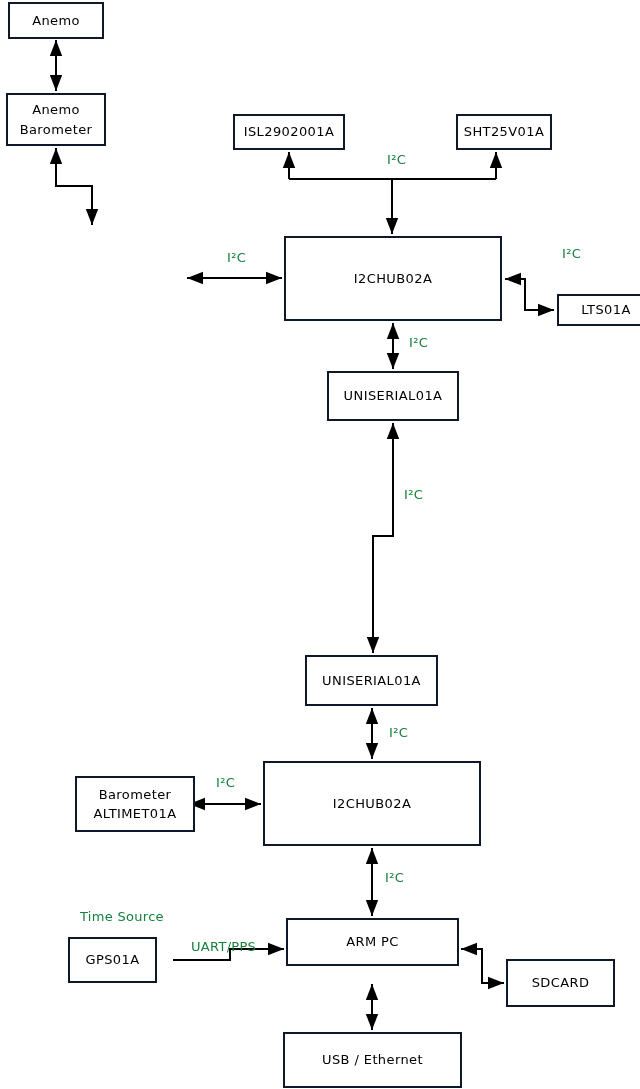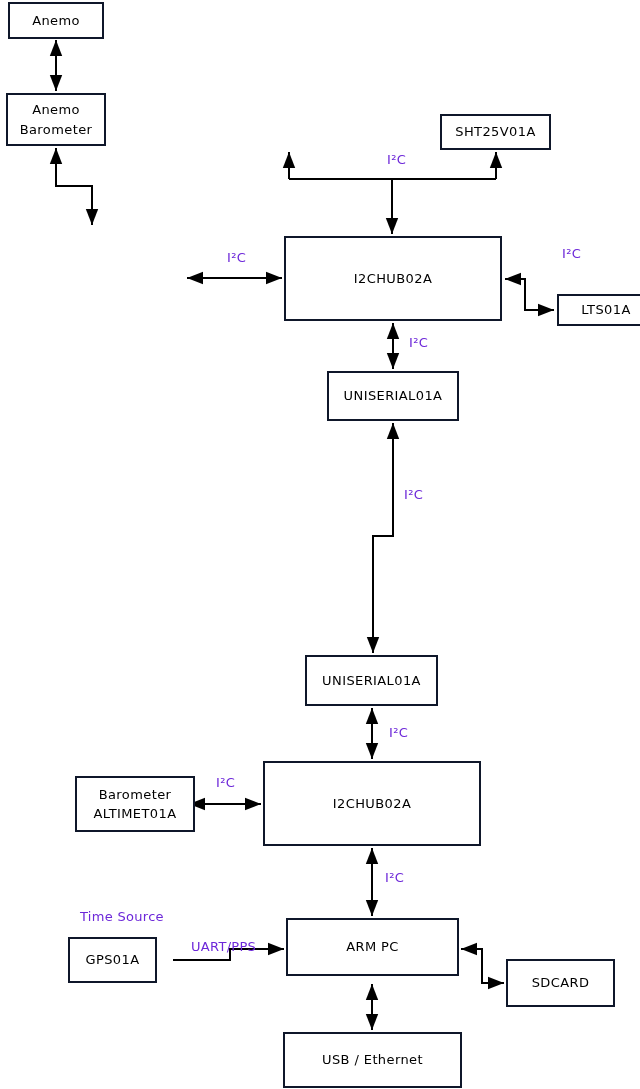--- a/index.html
+++ b/index.html
@@ -28,21 +28,21 @@
     text-align: center;
     font-size: 13px;
     line-height: 1.5;
     color: #000000;
     letter-spacing: 0.4px;
     white-space: nowrap;
   }
   .elabel {
     position: absolute;
     font-size: 13px;
-    color: #6d28d9;
+    color: #15803d;
     letter-spacing: 0.3px;
     white-space: nowrap;
   }
 </style>
 </head>
 <body>
 
 <div class="canvas">
 
   <svg class="edges" viewBox="0 0 640 1089" xmlns="http://www.w3.org/2000/svg">
@@ -77,22 +77,25 @@
   <div class="node" style="left:8px;top:2px;width:96px;height:37px">
     <span>Anemo</span>
   </div>
 
   <div class="node" style="left:6px;top:93px;width:100px;height:53px">
     <span>Anemo</span>
     <span>Barometer</span>
   </div>
 
 
+  <div class="node" style="left:233px;top:114px;width:112px;height:36px">
+    <span>ISL2902001A</span>
+  </div>
 
-  <div class="node" style="left:440px;top:114px;width:111px;height:36px">
+  <div class="node" style="left:456px;top:114px;width:96px;height:36px">
     <span>SHT25V01A</span>
   </div>
 
   <div class="node" style="left:284px;top:236px;width:218px;height:85px">
     <span>I2CHUB02A</span>
   </div>
 
   <div class="node" style="left:557px;top:294px;width:98px;height:32px">
     <span>LTS01A</span>
   </div>
@@ -111,21 +114,21 @@
   </div>
 
   <div class="node" style="left:263px;top:761px;width:218px;height:85px">
     <span>I2CHUB02A</span>
   </div>
 
   <div class="node" style="left:68px;top:937px;width:89px;height:46px">
     <span>GPS01A</span>
   </div>
 
-  <div class="node" style="left:286px;top:918px;width:173px;height:58px">
+  <div class="node" style="left:286px;top:918px;width:173px;height:48px">
     <span>ARM PC</span>
   </div>
 
   <div class="node" style="left:283px;top:1032px;width:179px;height:56px">
     <span>USB / Ethernet</span>
   </div>
 
   <div class="node" style="left:506px;top:959px;width:109px;height:48px">
     <span>SDCARD</span>
   </div>

